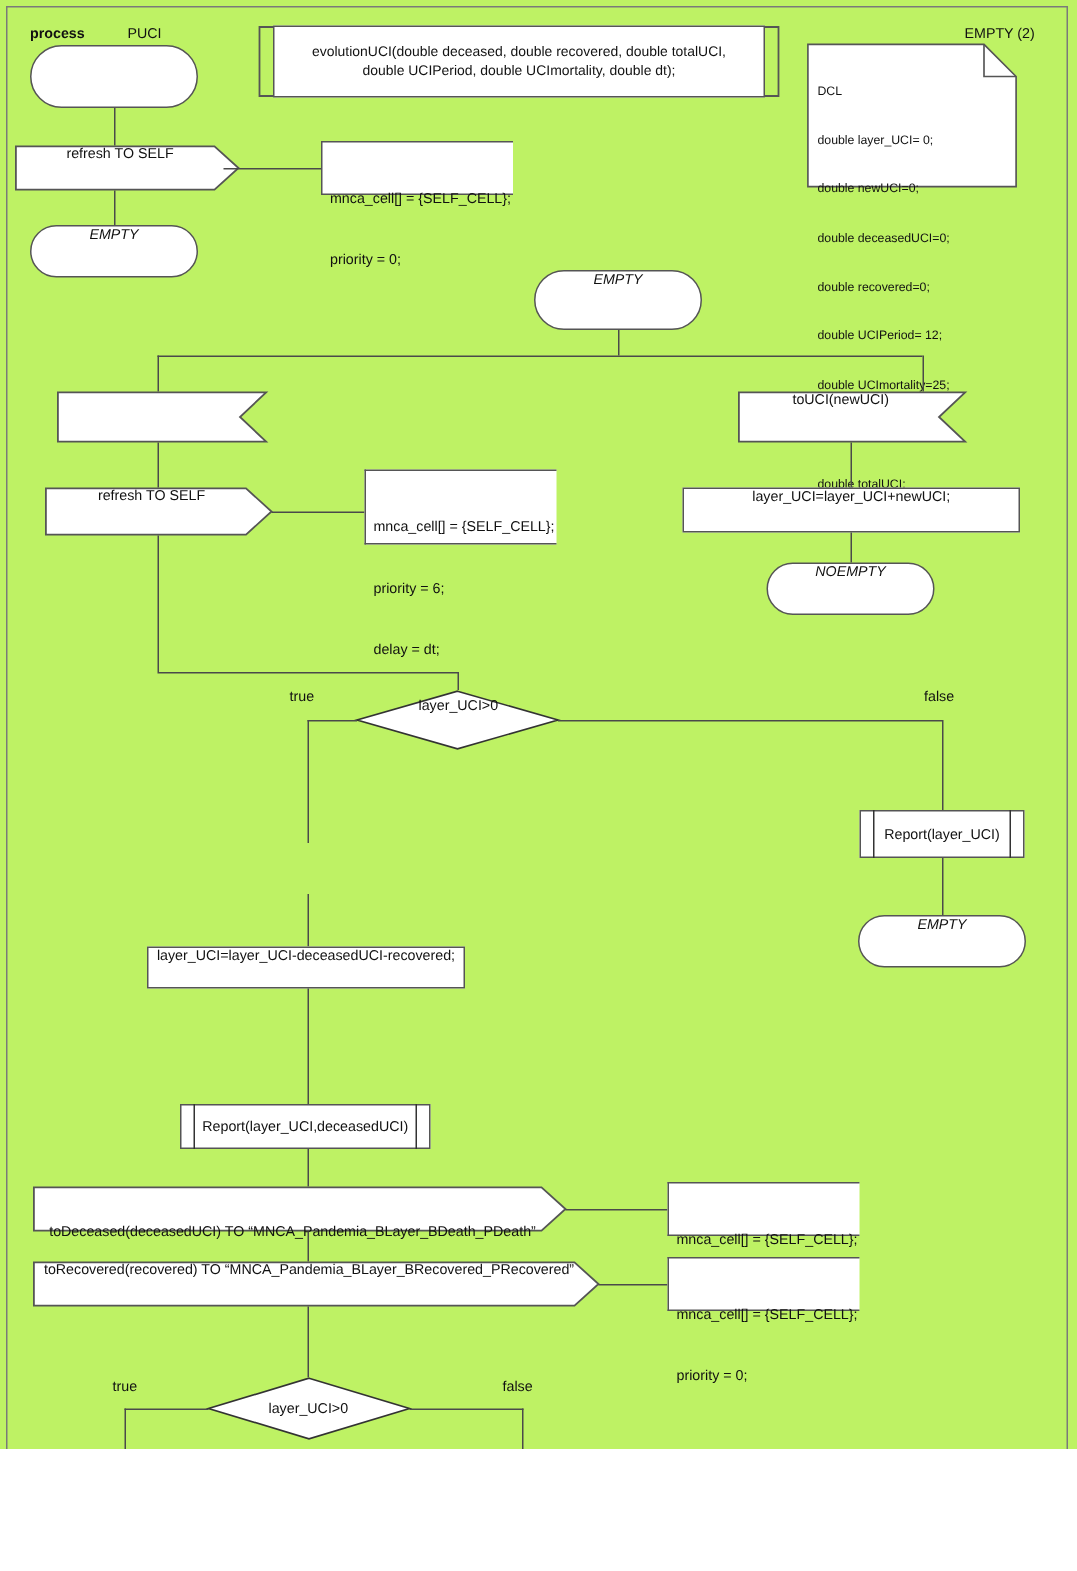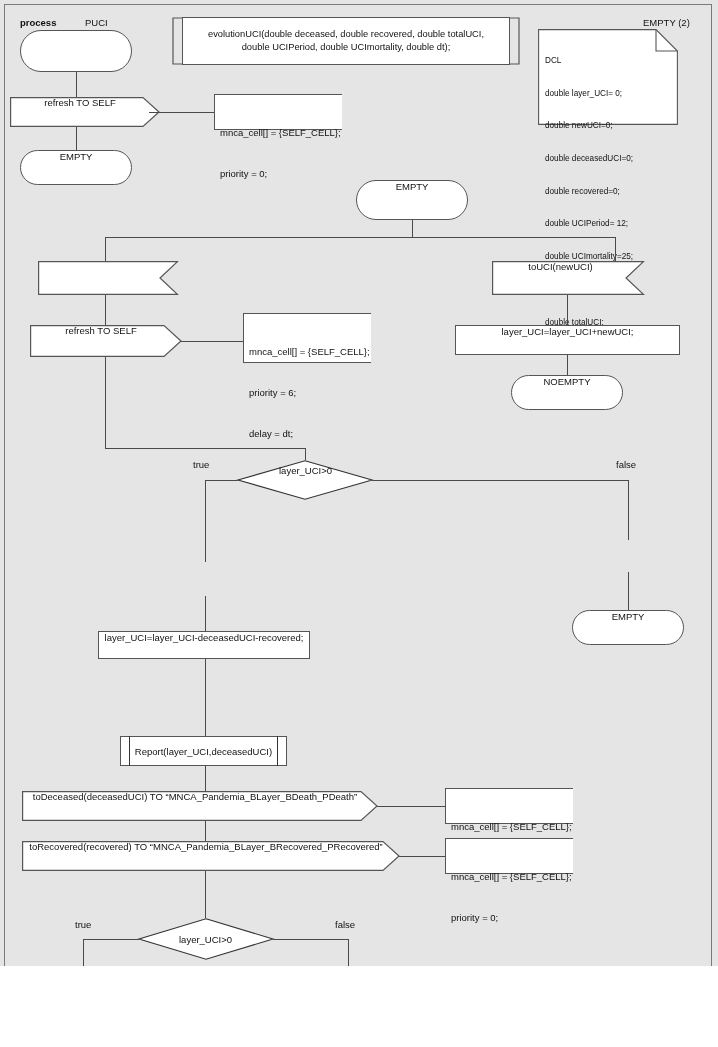--- a/index.html
+++ b/index.html
@@ -8,21 +8,21 @@
     background: #ffffff;
   }
   body {
     font-family: "Liberation Sans", sans-serif;
     -webkit-font-smoothing: antialiased;
   }
   #canvas {
     position: relative;
     width: 718px;
     height: 966px;
-    background: #e5e5e5;
+    background: #bef264;
     overflow: hidden;
   }
   .page-border {
     position: absolute;
     left: 4px;
     top: 4px;
     width: 708px;
     height: 1036px;
     border: 1.5px solid #7a7a7a;
     box-sizing: border-box;
@@ -47,20 +47,21 @@
     box-sizing: border-box;
     font-size: 9.5px;
     color: #111;
     line-height: 1.25;
   }
   
   .state {
     border: 1.3px solid #555;
     border-radius: 999px;
     background: #fff;
+    font-style: italic;
   }
   
   .task {
     border: 1.3px solid #555;
     background: #fff;
   }
   
   .hline {
     position: absolute;
     height: 0;
@@ -257,20 +258,26 @@
   <div class="dtext" style="left:279px; top:465px;">layer_UCI&gt;0</div>
   <div class="lbl" style="left:193px; top:459px;">true</div>
   <div class="lbl" style="left:616px; top:459px;">false</div>
 
   <div class="hline" style="left:205px; top:480px; width:33px;"></div>
   <div class="vline" style="left:205px; top:480px; height:82px;"></div>
 
   <div class="hline" style="left:372px; top:480px; width:256px;"></div>
   <div class="vline" style="left:628px; top:480px; height:60px;"></div>
 
+  <div class="proccall" style="left:573px; top:540px; width:110px; height:32px;">
+    <div class="pc-rect"></div>
+    <div class="pc-bar" style="left:9px;"></div>
+    <div class="pc-bar" style="left:100px;"></div>
+    <div class="pc-label">Report(layer_UCI)</div>
+  </div>
 
   <div class="vline" style="left:628px; top:572px; height:38px;"></div>
 
   <div class="shape state ctr" style="left:572px; top:610px; width:112px; height:35px;">
     <span>EMPTY</span>
   </div>
 
 
   <div class="vline" style="left:205px; top:596px; height:35px;"></div>
 
@@ -285,21 +292,21 @@
     <div class="pc-bar" style="left:9px;"></div>
     <div class="pc-bar" style="left:157px;"></div>
     <div class="pc-label">Report(layer_UCI,deceasedUCI)</div>
   </div>
 
   <div class="vline" style="left:205px; top:766px; height:25px;"></div>
 
   <svg class="svgwrap" style="left:22px; top:791px;" width="356" height="30">
     <polygon points="0.6,0.6 339,0.6 355,15 339,29.4 0.6,29.4" fill="#ffffff" stroke="#555" stroke-width="1.2"></polygon>
   </svg>
-  <div class="shape ctr" style="left:22px; top:791px; width:346px; height:30px;">
+  <div class="shape ctr" style="left:22px; top:816px; width:346px; height:30px;">
     <span>toDeceased(deceasedUCI) TO “MNCA_Pandemia_BLayer_BDeath_PDeath”</span>
   </div>
 
   <div class="hline" style="left:377px; top:806px; width:68px;"></div>
   <div class="comment" style="left:445px; top:788px; width:128px; height:36px;">
     <div>mnca_cell[] = {SELF_CELL};</div>
     <div>priority = 0;</div>
   </div>
 
   <div class="vline" style="left:205px; top:821px; height:20px;"></div>

